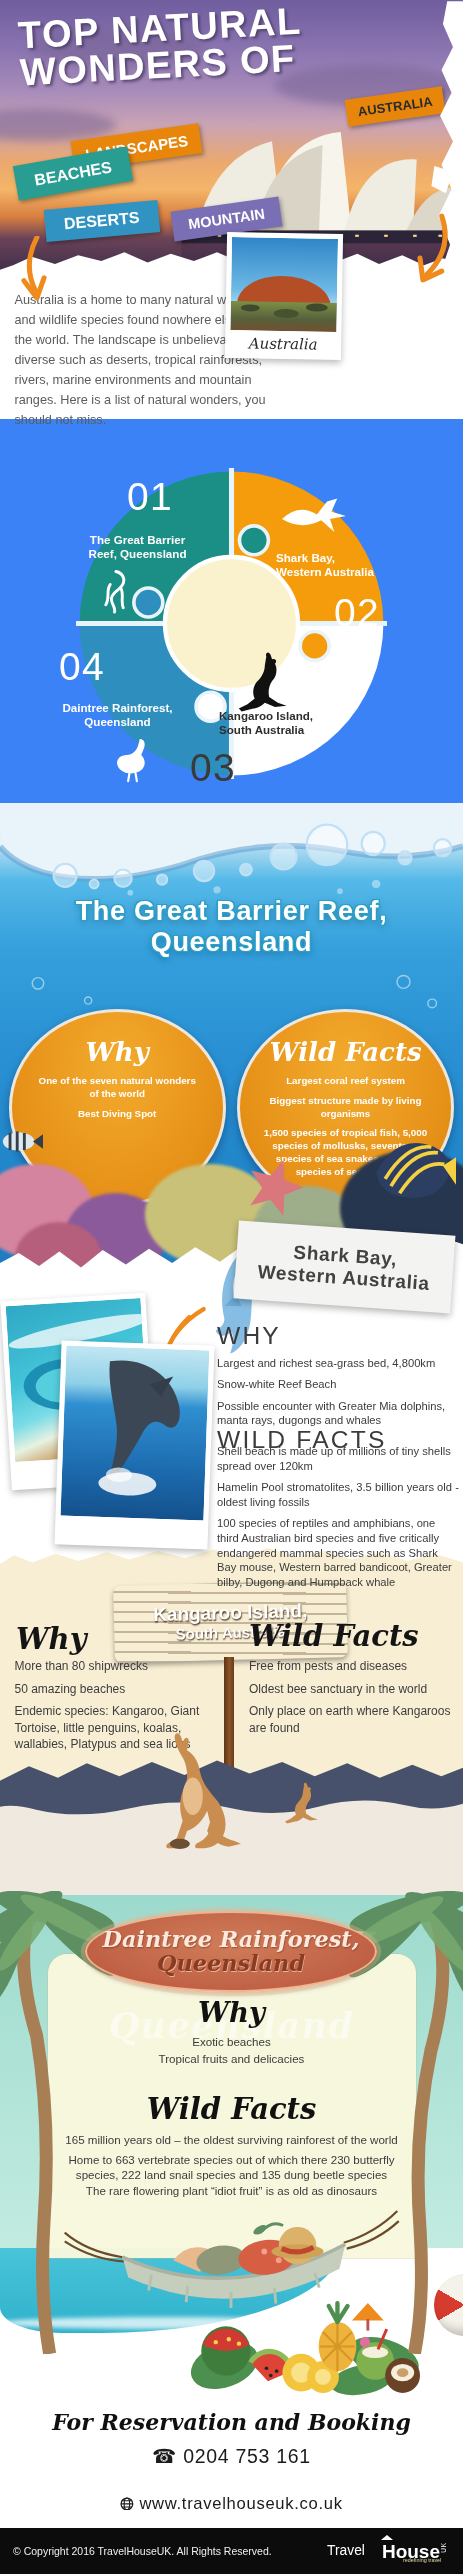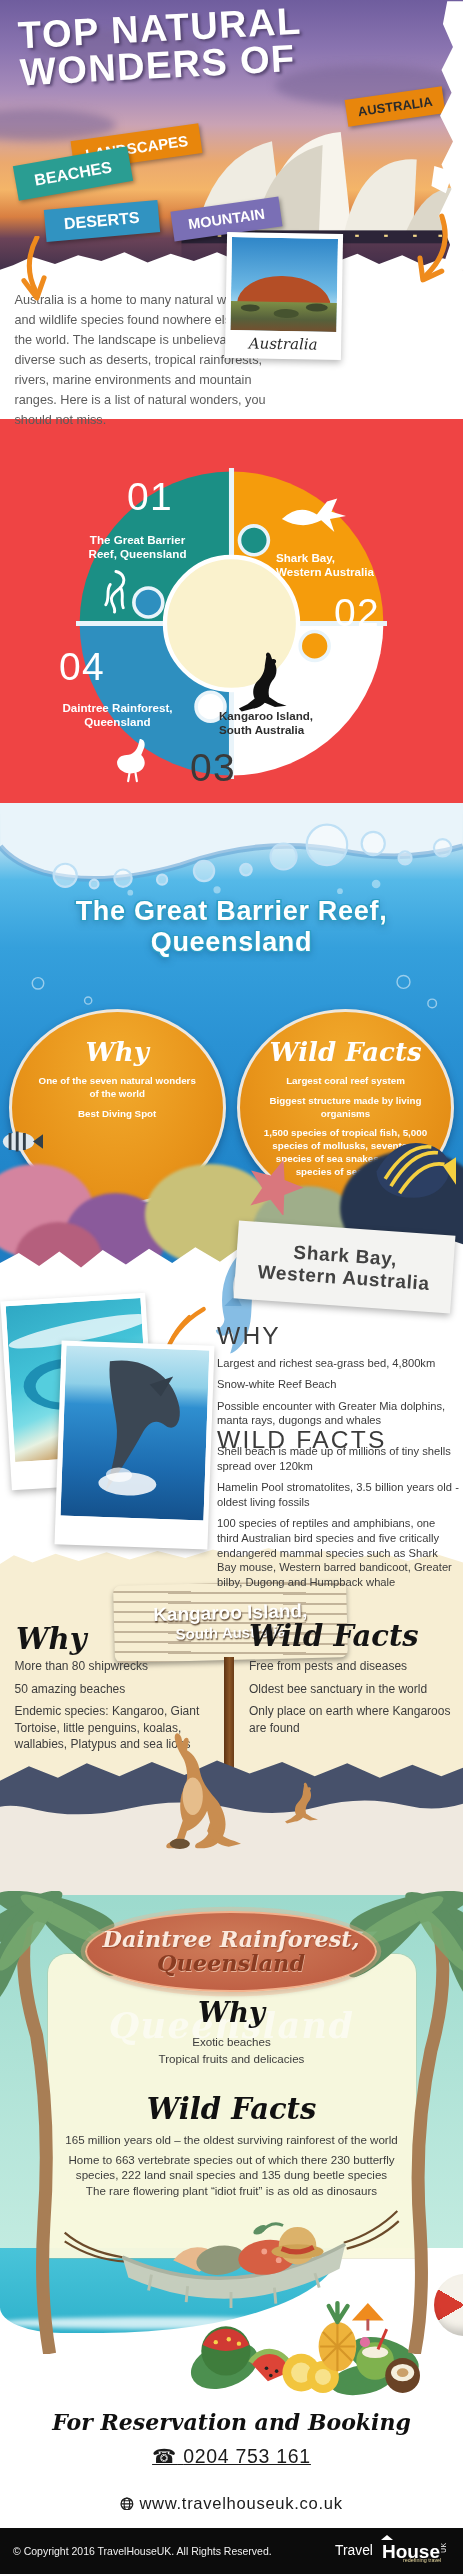--- a/index.html
+++ b/index.html
@@ -20,21 +20,21 @@
   #torn-right { position:absolute; right:0; top:0; }
   #torn-bottom { position:absolute; left:0; bottom:-1.4px; }
 
   
   #intro { height:148px; background:#fff; z-index:4; }
   .intro-text { position:absolute; left:14.5px; top:19px; width:252px; font-size:12.7px; line-height:1.58; color:#5c5c5c; }
   .polaroid { position:absolute; background:#fff; box-shadow:0 2.9px 7.2px rgba(0,0,0,.28); padding:5px 5px 0 5px; }
   .pol-caption { font-family:"DejaVu Serif", serif; font-style:italic; text-align:center; color:#2a2a2a; }
 
   
-  #puzzle { height:384px; background:#ef4444; z-index:2; }
+  #puzzle { height:384px; background:#3b82f6; z-index:2; }
   .pz-num { position:absolute; color:#fff; font-size:39px; font-weight:300; letter-spacing:1.4px; }
   .pz-label { position:absolute; color:#fff; font-weight:bold; font-size:11.6px; line-height:1.25; text-align:center; }
 
   
   #ocean { height:481px; background:linear-gradient(180deg,#e9f4fa 0%, #bfe2f2 8%, #55b9e8 16%, #35a0dc 30%, #2a92d4 50%, #2186ca 75%, #1d7ac0 100%); z-index:1;}
   .reef-head { position:absolute; width:463px; text-align:center; color:#fff; font-weight:900; font-size:27px; line-height:1.15; letter-spacing:0.7px;
       text-shadow:-1.4px -1.4px 0 #2d9ec6, 1.4px -1.4px 0 #2d9ec6, -1.4px 1.4px 0 #2d9ec6, 1.4px 1.4px 0 #2d9ec6, 0 2.9px 7.2px rgba(10,70,110,.5); }
   .oval { position:absolute; width:217px; height:197px; border-radius:50%;
       background:radial-gradient(ellipse at 50% 30%, #f2ab2e 0%, #e8941a 60%, #dd8410 100%);
       border:3.6px solid rgba(238,238,238,.92); box-shadow:0 3.6px 8.7px rgba(0,20,60,.35);
@@ -83,21 +83,21 @@
 
   
   #beach { height:280px; background:linear-gradient(180deg,#f2c150 0%, #f6cf66 35%, #f9dd82 75%, #fbe License290 100%); z-index:5; }
   .book-h { position:absolute; width:463px; text-align:center; font-family:"DejaVu Serif",serif; font-style:italic; font-weight:bold; font-size:22px; color:#101010; }
   .contact { position:absolute; width:463px; text-align:center; color:#1b1b1b; letter-spacing:0.7px; }
 
   
   #footer { height:46px; background:#0c0c0c; display:flex; align-items:center; justify-content:space-between; padding:0 13px; z-index:7; }
   .copyright { color:#f0f0f0; font-size:10.5px; }
   .logo { display:flex; align-items:flex-end; color:#fff; position:relative; padding-right:10px; }
-  .logo .t { font-size:13.8px; font-weight:300; margin-right:9px; padding-bottom:2.2px; }
+  .logo .t { font-size:13.8px; font-weight:300; margin-right:17px; padding-bottom:2.2px; }
   .logo .h { font-size:19px; font-weight:bold; position:relative; line-height:1; }
   .logo .h:before { content:""; position:absolute; left:-0.7px; top:-6.5px; width:0; height:0;
       border-left:6.5px solid transparent; border-right:6.5px solid transparent; border-bottom:5.8px solid #fff; }
   .logo .uk { font-size:6.5px; transform:rotate(-90deg); transform-origin:center; position:absolute; right:1.4px; bottom:10px; letter-spacing:0.7px;}
   .logo .tag2 { position:absolute; right:8.7px; bottom:-2.9px; font-size:5.4px; color:#e8d9a0; }
 </style>
 </head>
 <body>
 
 <div id="page">
@@ -511,21 +511,21 @@
       <ellipse cx="268" cy="72" rx="18" ry="8" fill="#f5efdd"></ellipse>
       <path d="M272,68 L284,40" stroke="#d03a33" stroke-width="4"></path>
       <circle cx="254" cy="58" r="7" fill="#e06fa0"></circle>
       <circle cx="306" cy="104" r="24" fill="#6a4326"></circle>
         <ellipse cx="306" cy="100" rx="16" ry="12" fill="#f5efdd"></ellipse>
         <ellipse cx="306" cy="100" rx="8" ry="6" fill="#caa06a"></ellipse>
     </svg>
 
     <div class="book-h" style="top:161px;">For Reservation and Booking</div>
 
-    <div class="contact" style="top:197px; font-size:19.5px;text-decoration:underline;">
+    <div class="contact" style="top:197px; font-size:19.5px;">
       <span>☎</span>
       <span>0204 753 161</span>
     </div>
     <div class="contact" style="top:246px; font-size:16.6px;">
       <svg width="13.8" height="13.8" viewBox="0 0 20 20" style="vertical-align:-1.4px;">
         <circle cx="10" cy="10" r="8.5" fill="none" stroke="#1b1b1b" stroke-width="1.8"></circle>
         <ellipse cx="10" cy="10" rx="4" ry="8.5" fill="none" stroke="#1b1b1b" stroke-width="1.6"></ellipse>
         <path d="M1.5,10 L18.5,10 M2.5,5.5 L17.5,5.5 M2.5,14.5 L17.5,14.5" stroke="#1b1b1b" stroke-width="1.6"></path>
       </svg>
       <span>www.travelhouseuk.co.uk</span>

